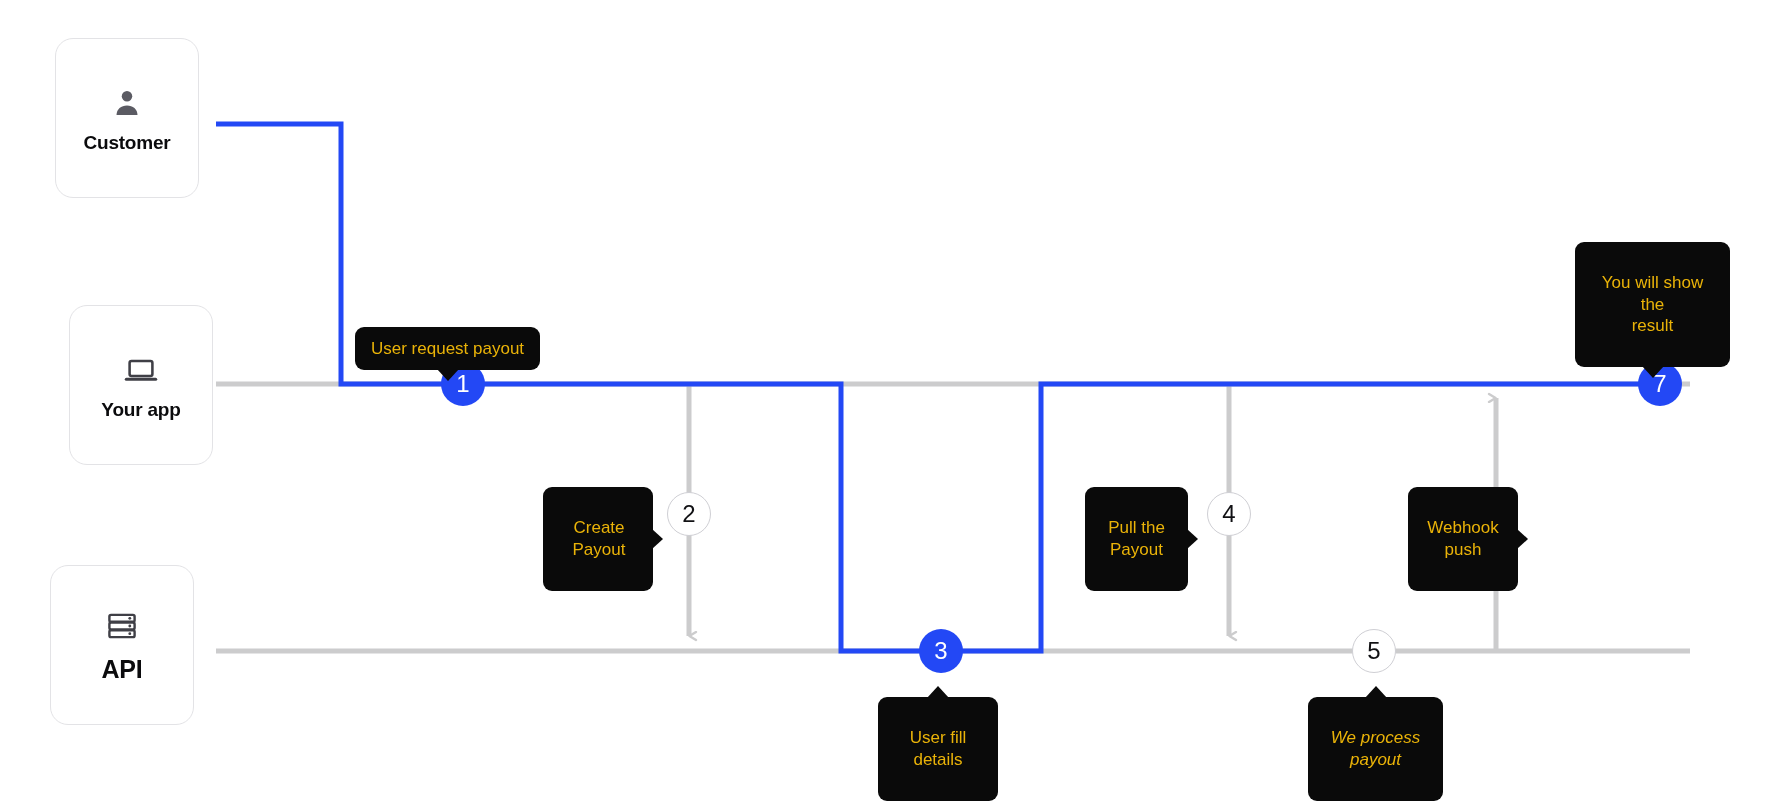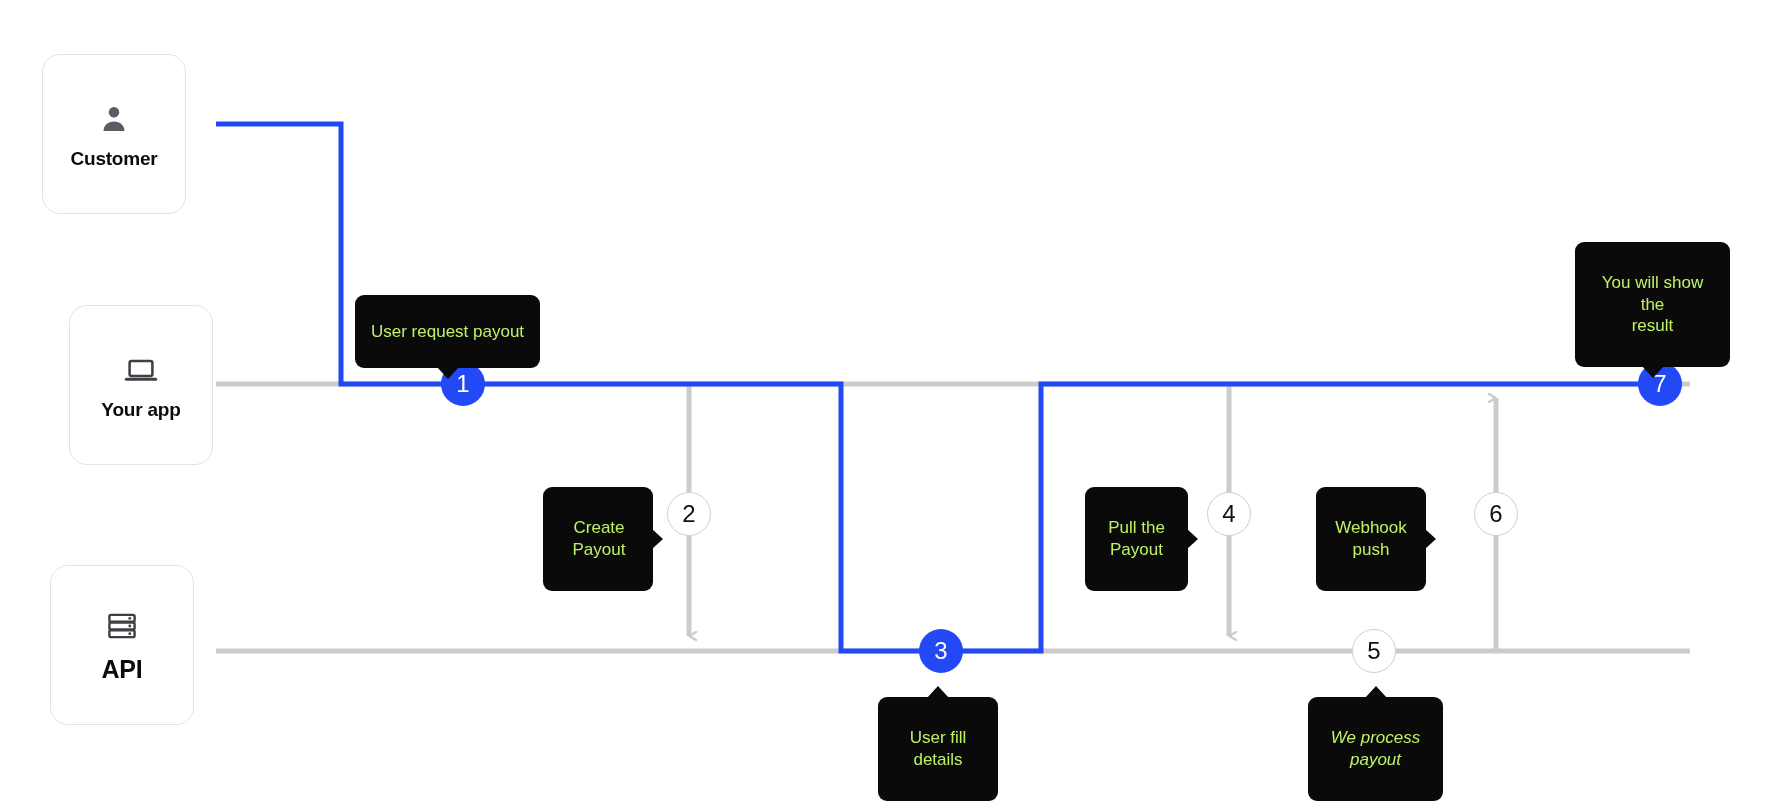--- a/index.html
+++ b/index.html
@@ -59,30 +59,30 @@
     background:#ffffff;
     color:#111114;
     border:1.6px solid #cfcfd4;
     font-weight:400;
   }
 
   
   .tip{
     position:absolute;
     background:#0a0a0a;
-    color:#bef264;
+    color:#eab308;
     border-radius:9px;
     padding:9px 14px;
     font-size:17px;
     line-height:1.26;
     text-align:center;
     box-sizing:border-box;
     white-space:pre-line;
   }
-  .tip.one-line{white-space:nowrap;padding:26px 16px;}
+  .tip.one-line{white-space:nowrap;padding:11px 16px;margin-top:32px;}
   .tip .nub{position:absolute;width:0;height:0;}
   
   .tip.down .nub{
     bottom:-11px;left:50%;margin-left:-11px;
     border-left:11px solid transparent;
     border-right:11px solid transparent;
     border-top:12px solid #0a0a0a;
   }
   
   .tip.up .nub{
@@ -120,21 +120,21 @@
 
     <line x1="689" y1="384" x2="689" y2="636" stroke="#cccccd" stroke-width="5" marker-end="url(#arrow-gray-down)"></line>
 
     <line x1="1229" y1="384" x2="1229" y2="636" stroke="#cccccd" stroke-width="5" marker-end="url(#arrow-gray-down)"></line>
 
     <line x1="1496" y1="651" x2="1496" y2="398" stroke="#cccccd" stroke-width="5" marker-end="url(#arrow-gray-up)"></line>
 
     <path d="M 216 124 L 341 124 L 341 384 L 841 384 L 841 651 L 1041 651 L 1041 384 L 1660 384" fill="none" stroke="#2348f5" stroke-width="5" stroke-linecap="butt" stroke-linejoin="miter"></path>
   </svg>
 
-  <div class="lane-card customer" style="left:42px; top:38px;margin-top:16px;">
+  <div class="lane-card customer" style="left:55px; top:38px;">
     <span class="lane-icon">
       <svg width="34" height="34" viewBox="0 0 24 24" fill="#5b5b63">
         <circle cx="12" cy="7.2" r="3.7"></circle>
         <path d="M4.6 20.5c0-4.1 3.3-6.7 7.4-6.7s7.4 2.6 7.4 6.7z"></path>
       </svg>
     </span>
     <span class="lane-label">Customer</span>
   </div>
 
   <div class="lane-card yourapp" style="left:69px; top:305px;">
@@ -191,21 +191,21 @@
 Payout</span>
     <span class="nub"></span>
   </div>
 
   <div class="tip up" style="left:1308px; top:697px; width:135px;font-style:italic;">
     <span>We process
 payout</span>
     <span class="nub"></span>
   </div>
 
-  <div class="tip right" style="left:1316px; top:487px; width:110px;">
+  <div class="tip right" style="left:1408px; top:487px; width:110px;">
     <span>Webhook
 push</span>
     <span class="nub"></span>
   </div>
 
   <div class="tip down" style="left:1575px; top:242px; width:155px;">
     <span>You will show the
 result</span>
     <span class="nub"></span>
   </div>

